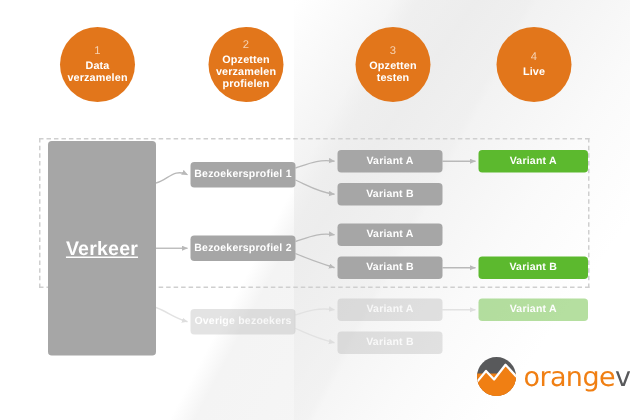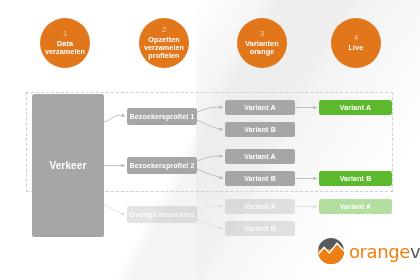--- a/index.html
+++ b/index.html
@@ -82,21 +82,22 @@
     text-align:center;
     letter-spacing:.15px;
   }
   .grey{ background:#A6A6A6; }
   .green{ background:#5CB92E; }
   .faded{ opacity:.30; }
   .faded-green{ background:#5CB92E; opacity:.45; }
 
   #verkeer{
     left:32px;top:94px;width:72px;height:143px;
-    font-size:10px;
+    font-size:13px;
+    text-decoration:underline;
   }
   #bp1{left:127px;top:108px;width:70px;height:17px;}
   #bp2{left:127px;top:157px;width:70px;height:17px;}
   #bpOv{left:127px;top:206px;width:70px;height:17px;}
 
   #v1a{left:225px;top:100px;width:70px;height:15px;}
   #v1b{left:225px;top:122px;width:70px;height:15px;}
   #v2a{left:225px;top:149px;width:70px;height:15px;}
   #v2b{left:225px;top:171px;width:70px;height:15px;}
   #v3a{left:225px;top:199px;width:70px;height:15px;}
@@ -149,21 +150,21 @@
   <div class="circle" id="c1">
     <span class="num">1</span>
     <span class="lbl">Data verzamelen</span>
   </div>
   <div class="circle" id="c2">
     <span class="num">2</span>
     <span class="lbl">Opzetten verzamelen profielen</span>
   </div>
   <div class="circle" id="c3">
     <span class="num">3</span>
-    <span class="lbl">Varianten orange</span>
+    <span class="lbl">Opzetten testen</span>
   </div>
   <div class="circle" id="c4">
     <span class="num">4</span>
     <span class="lbl">Live</span>
   </div>
 
   <div class="dashed-region"></div>
 
   <svg id="wires">
     <defs>

